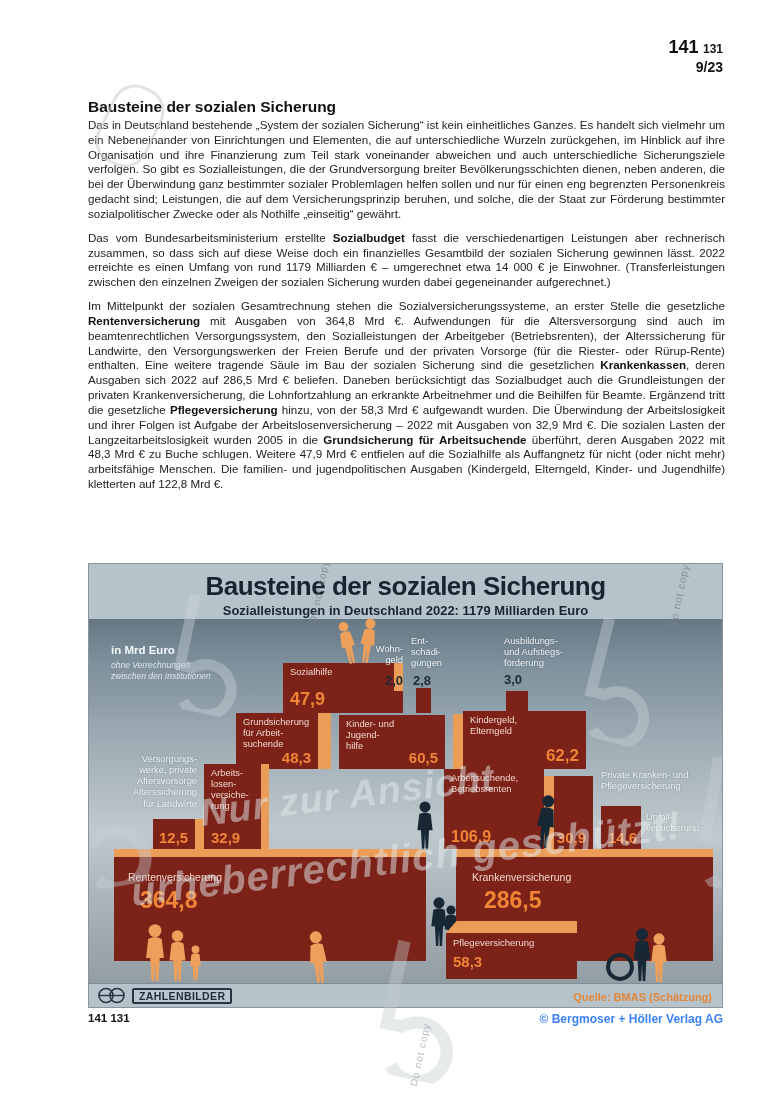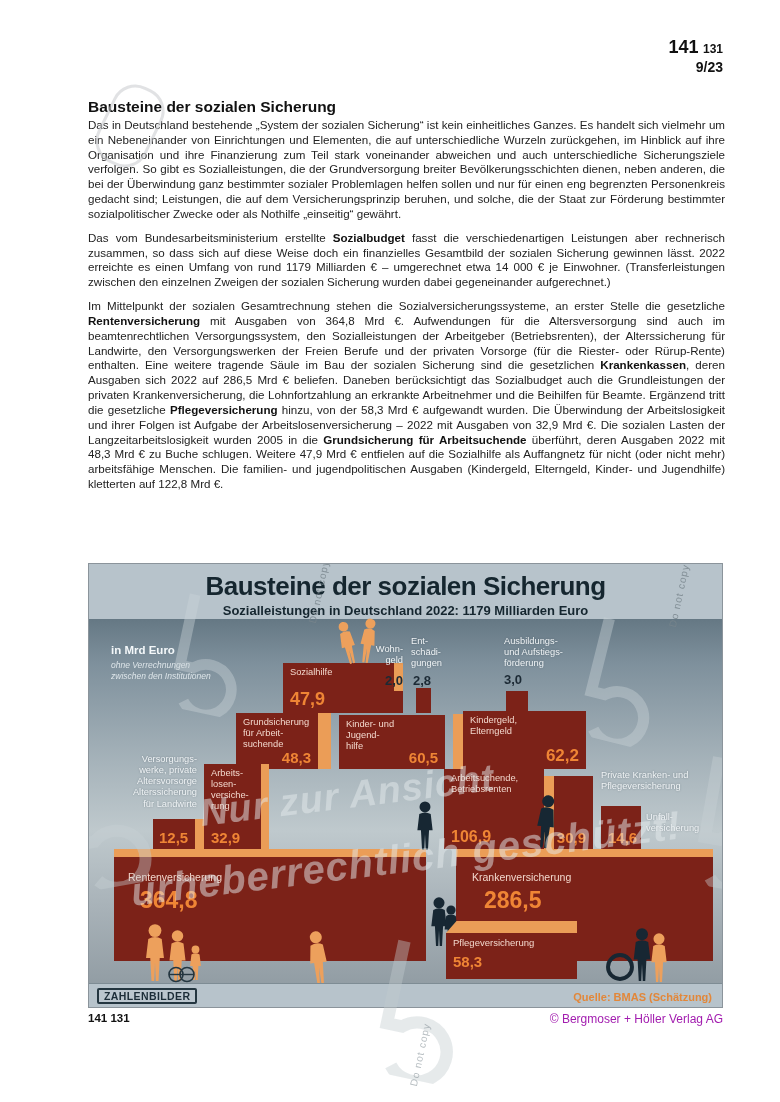--- a/index.html
+++ b/index.html
@@ -45,26 +45,26 @@
   
   .wm-glyph{position:absolute;z-index:12;opacity:.4;pointer-events:none;}
   .wm-glyph svg{display:block;}
   .wm-text{position:absolute;z-index:30;font-size:40px;font-weight:bold;font-style:italic;
     color:rgba(228,233,236,0.5);white-space:nowrap;transform:rotate(-7deg);pointer-events:none;letter-spacing:1px;}
   .wm-copy{position:absolute;z-index:30;font-size:10px;color:rgba(120,133,140,0.85);letter-spacing:1px;
     transform:rotate(-78deg);transform-origin:left top;white-space:nowrap;pointer-events:none;}
   .paperclip{position:absolute;left:103px;top:84px;width:48px;height:78px;border:3px solid rgba(200,202,205,.55);
     border-radius:24px;transform:rotate(26deg);z-index:1;pointer-events:none;}
   
-  .logo-wrap{position:absolute;left:8px;bottom:3px;display:flex;align-items:flex-end;gap:5px;z-index:26;flex-direction:column;}
+  .logo-wrap{position:absolute;left:8px;bottom:3px;display:flex;align-items:center;gap:5px;z-index:26;}
   .logo-box{border:2px solid #243640;border-radius:2px;padding:0px 5px;font-size:10.5px;font-weight:bold;color:#1c2d38;letter-spacing:.4px;background:rgba(255,255,255,.06);}
   .source{position:absolute;right:10px;bottom:4px;font-size:11px;font-weight:bold;color:#e2873a;z-index:26;}
   
   .pfoot-left{position:absolute;left:88px;top:1012px;font-size:11.5px;font-weight:bold;color:#111;}
-  .pfoot-right{position:absolute;right:57px;top:1012px;font-size:12px;font-weight:normal;color:#a21caf;}
+  .pfoot-right{position:absolute;right:57px;top:1012px;font-size:12px;font-weight:bold;color:#3b82f6;}
 </style>
 </head>
 <body>
 
 <svg width="0" height="0" style="position:absolute">
   <defs>
     <g id="sym-person">
       <circle cx="10" cy="5" r="4.6"></circle>
       <path d="M5.2 11 Q10 8.2 14.8 11 L16.4 24.5 L13.4 24.5 L12.5 41 L10.6 41 L10 28 L9.4 41 L7.5 41 L6.6 24.5 L3.6 24.5 Z"></path>
     </g>

